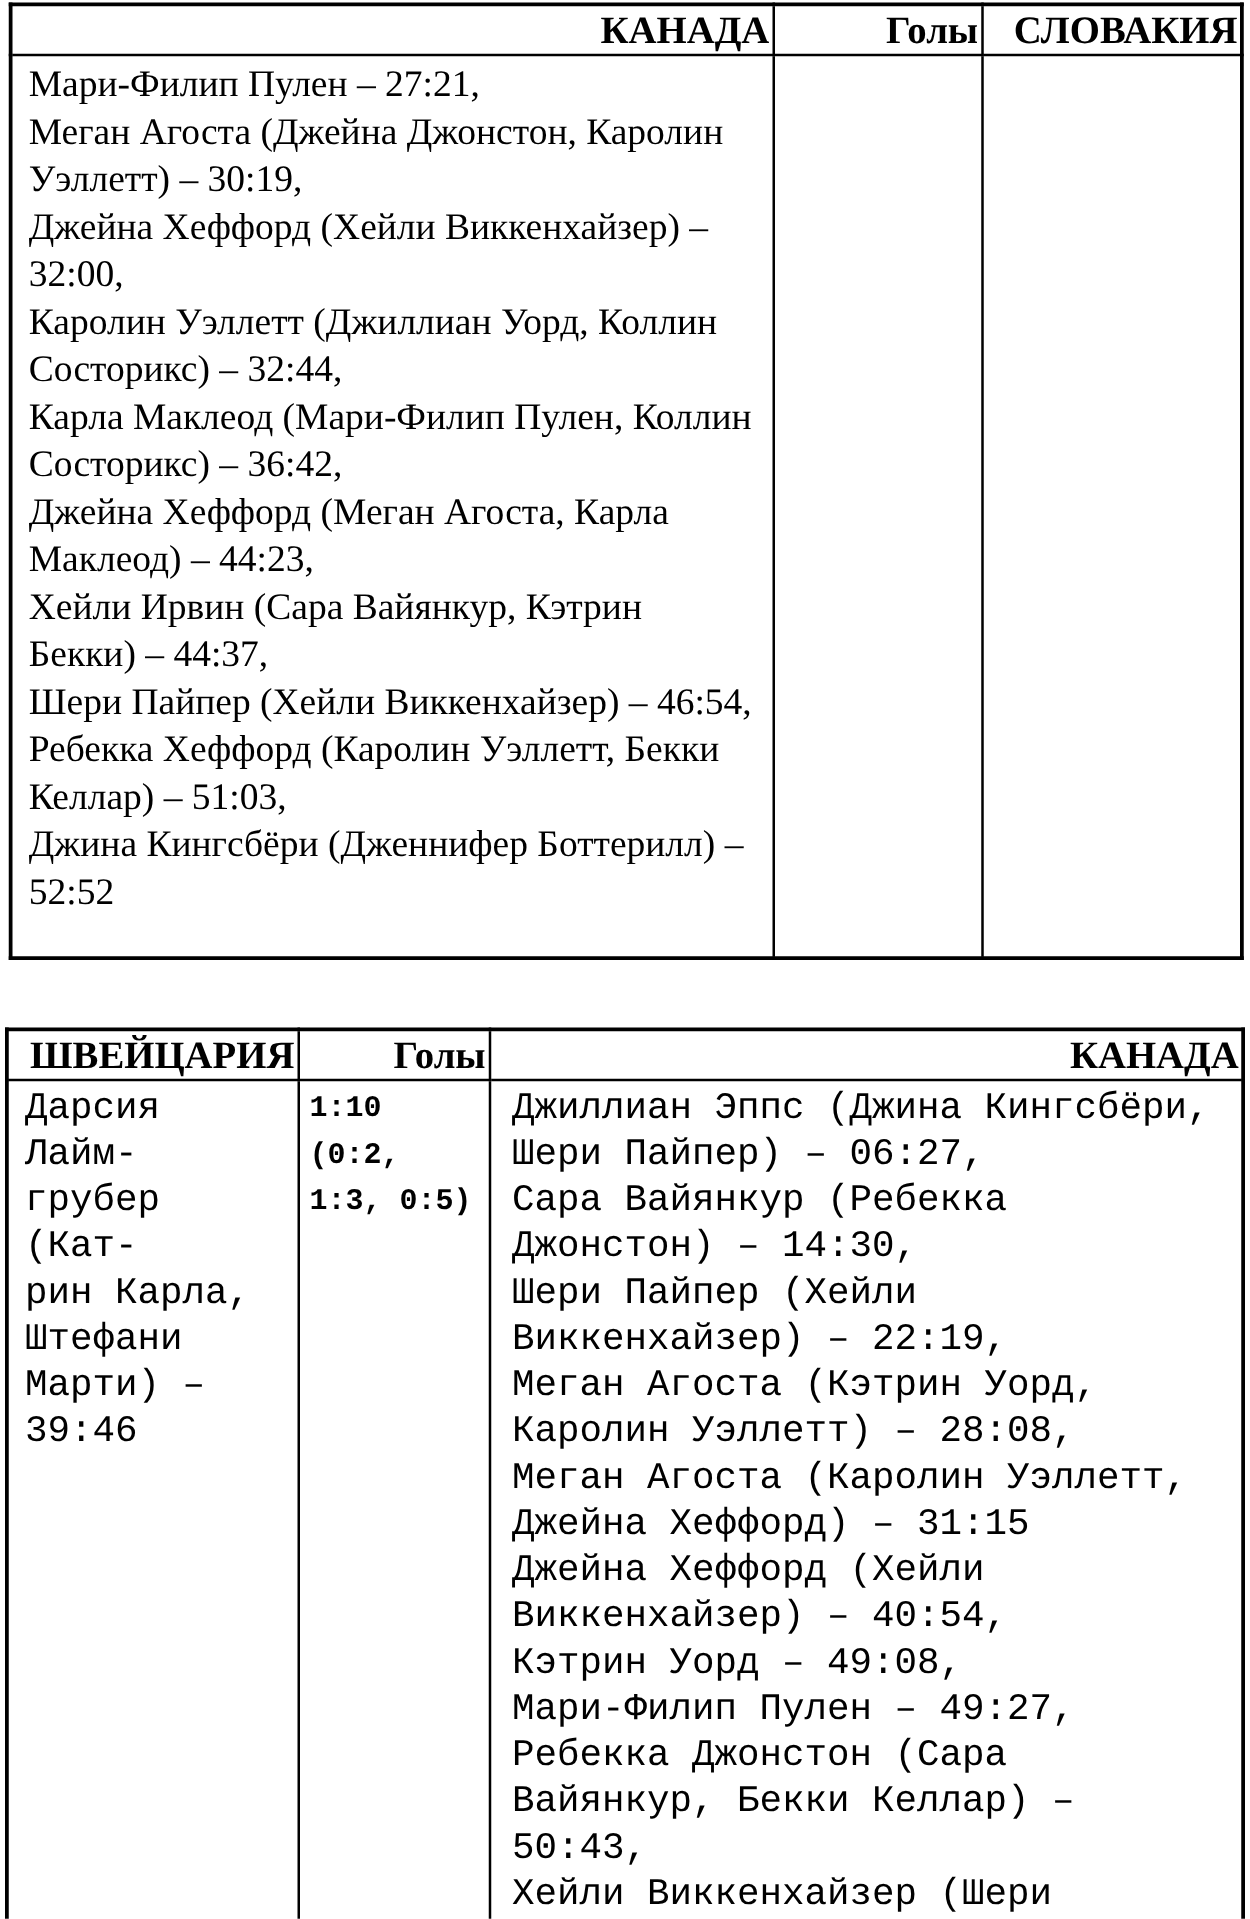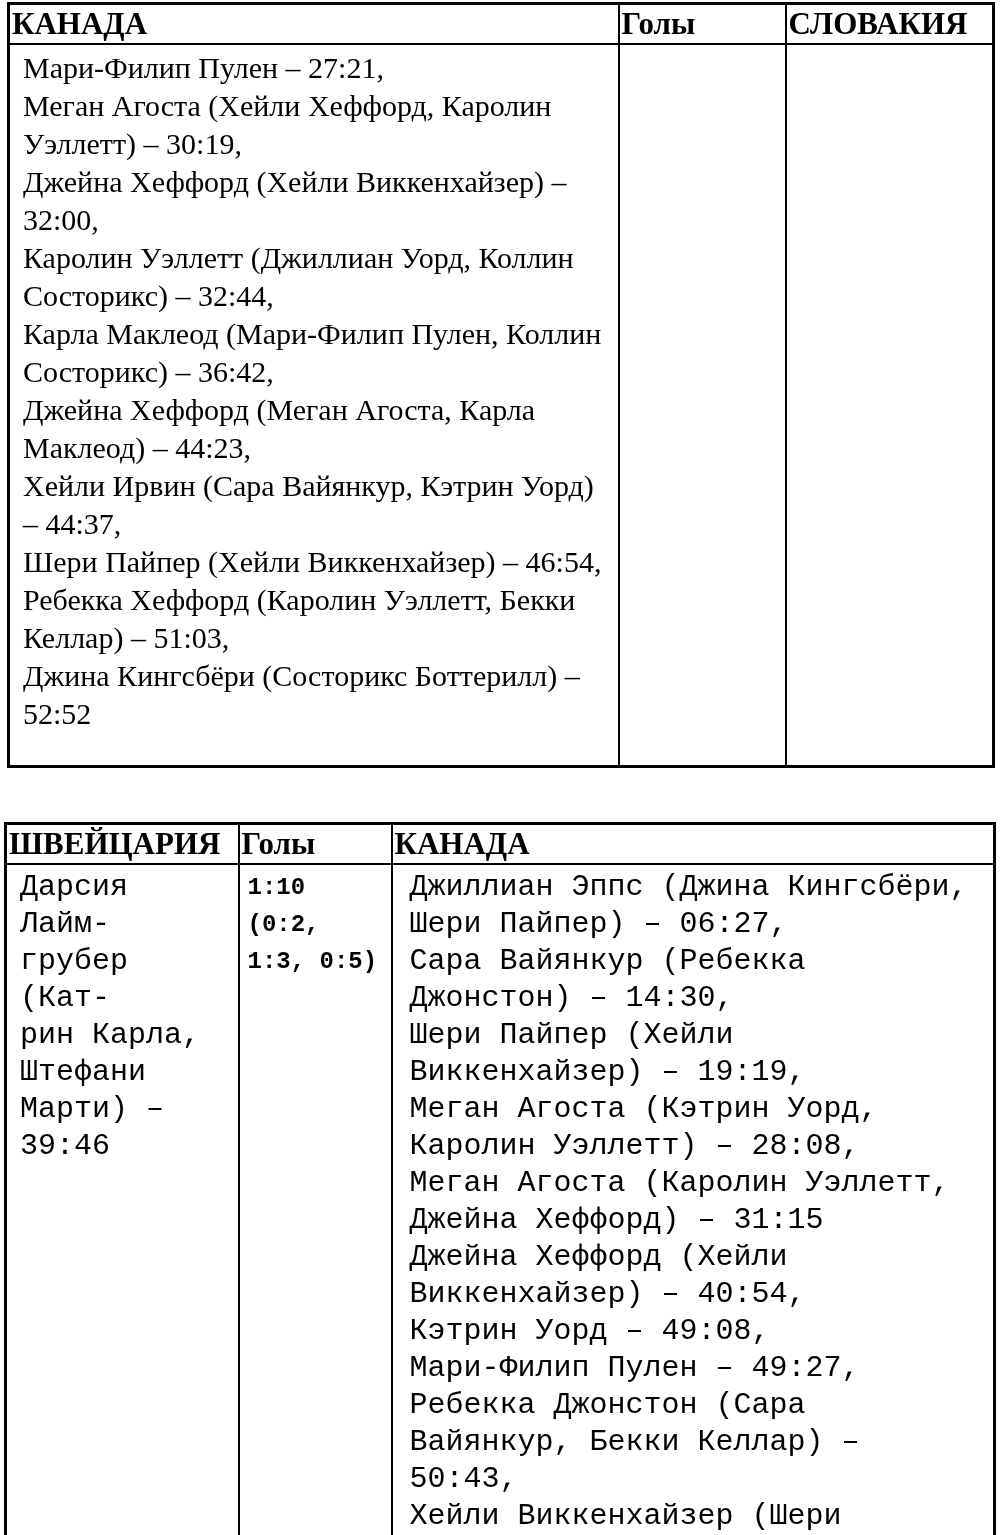--- a/index.html
+++ b/index.html
@@ -20,21 +20,21 @@
       border: 3px solid #000000;
     }
     table.score-table th,
     table.score-table td {
       border: 2px solid #000000;
       overflow: hidden;
     }
     th.hdr {
       font-weight: bold;
       font-size: 31px;
-      text-align: left;
+      text-align: right;
       vertical-align: middle;
       padding: 1px 2px;
       height: 34px;
       white-space: nowrap;
     }
     td.body-cell {
       vertical-align: top;
       font-size: 30px;
     }
     
@@ -67,29 +67,29 @@
   </colgroup>
   <tbody>
       <tr>
     <th class="hdr">КАНАДА</th>
     <th class="hdr">Голы</th>
     <th class="hdr">СЛОВАКИЯ</th>
   </tr>
   <tr>
     <td class="body-cell goals-col-1">
       <span class="goal-entry">Мари-Филип Пулен – 27:21,</span>
-      <span class="goal-entry">Меган Агоста (Хейли Хеффорд, Каролин Уэллетт) – 30:19,</span>
+      <span class="goal-entry">Меган Агоста (Джейна Джонстон, Каролин Уэллетт) – 30:19,</span>
       <span class="goal-entry">Джейна Хеффорд (Хейли Виккенхайзер) – 32:00,</span>
       <span class="goal-entry">Каролин Уэллетт  (Джиллиан Уорд, Коллин Состорикс) – 32:44,</span>
       <span class="goal-entry">Карла Маклеод (Мари-Филип Пулен, Коллин Состорикс) – 36:42,</span>
       <span class="goal-entry">Джейна Хеффорд (Меган Агоста, Карла Маклеод) – 44:23,</span>
-      <span class="goal-entry">Хейли Ирвин (Сара Вайянкур, Кэтрин Уорд) – 44:37,</span>
+      <span class="goal-entry">Хейли Ирвин (Сара Вайянкур, Кэтрин Бекки) – 44:37,</span>
       <span class="goal-entry">Шери Пайпер (Хейли Виккенхайзер) – 46:54,</span>
       <span class="goal-entry">Ребекка Хеффорд (Каролин Уэллетт, Бекки Келлар) – 51:03,</span>
-      <span class="goal-entry">Джина Кингсбёри (Состорикс Боттерилл) – 52:52</span>
+      <span class="goal-entry">Джина Кингсбёри (Дженнифер Боттерилл) – 52:52</span>
     </td>
     <td class="body-cell score-col"></td>
     <td class="body-cell"></td>
   </tr>
 </tbody>
   </table>
 
 <table id="table-switzerland-canada" class="score-table">
   <colgroup>
     <col style="width:233px">
@@ -108,21 +108,21 @@
       <span class="scorer-line">грубер  (Кат-</span>
       <span class="scorer-line">рин Карла,</span>
       <span class="scorer-line">Штефани</span>
       <span class="scorer-line">Марти) –</span>
       <span class="scorer-line">39:46</span>
     </td>
     <td class="body-cell score-col">1:10 (0:2, 1:3, 0:5)</td>
     <td class="body-cell goals-col-2">
       <span class="goal-entry">Джиллиан Эппс (Джина Кингсбёри, Шери Пайпер) – 06:27,</span>
       <span class="goal-entry">Сара Вайянкур (Ребекка Джонстон) – 14:30,</span>
-      <span class="goal-entry">Шери Пайпер (Хейли Виккенхайзер) – 19:19,</span>
+      <span class="goal-entry">Шери Пайпер (Хейли Виккенхайзер) – 22:19,</span>
       <span class="goal-entry">Меган Агоста (Кэтрин Уорд, Каролин Уэллетт) – 28:08,</span>
       <span class="goal-entry">Меган Агоста  (Каролин Уэллетт, Джейна Хеффорд) – 31:15</span>
       <span class="goal-entry">Джейна Хеффорд (Хейли Виккенхайзер) – 40:54,</span>
       <span class="goal-entry">Кэтрин Уорд – 49:08,</span>
       <span class="goal-entry">Мари-Филип Пулен – 49:27,</span>
       <span class="goal-entry">Ребекка Джонстон (Сара Вайянкур, Бекки Келлар) – 50:43,</span>
       <span class="goal-entry">Хейли Виккенхайзер (Шери Пайпер, Джиллиан Эппс) – 51:55</span>
     </td>
   </tr>
 </tbody>

